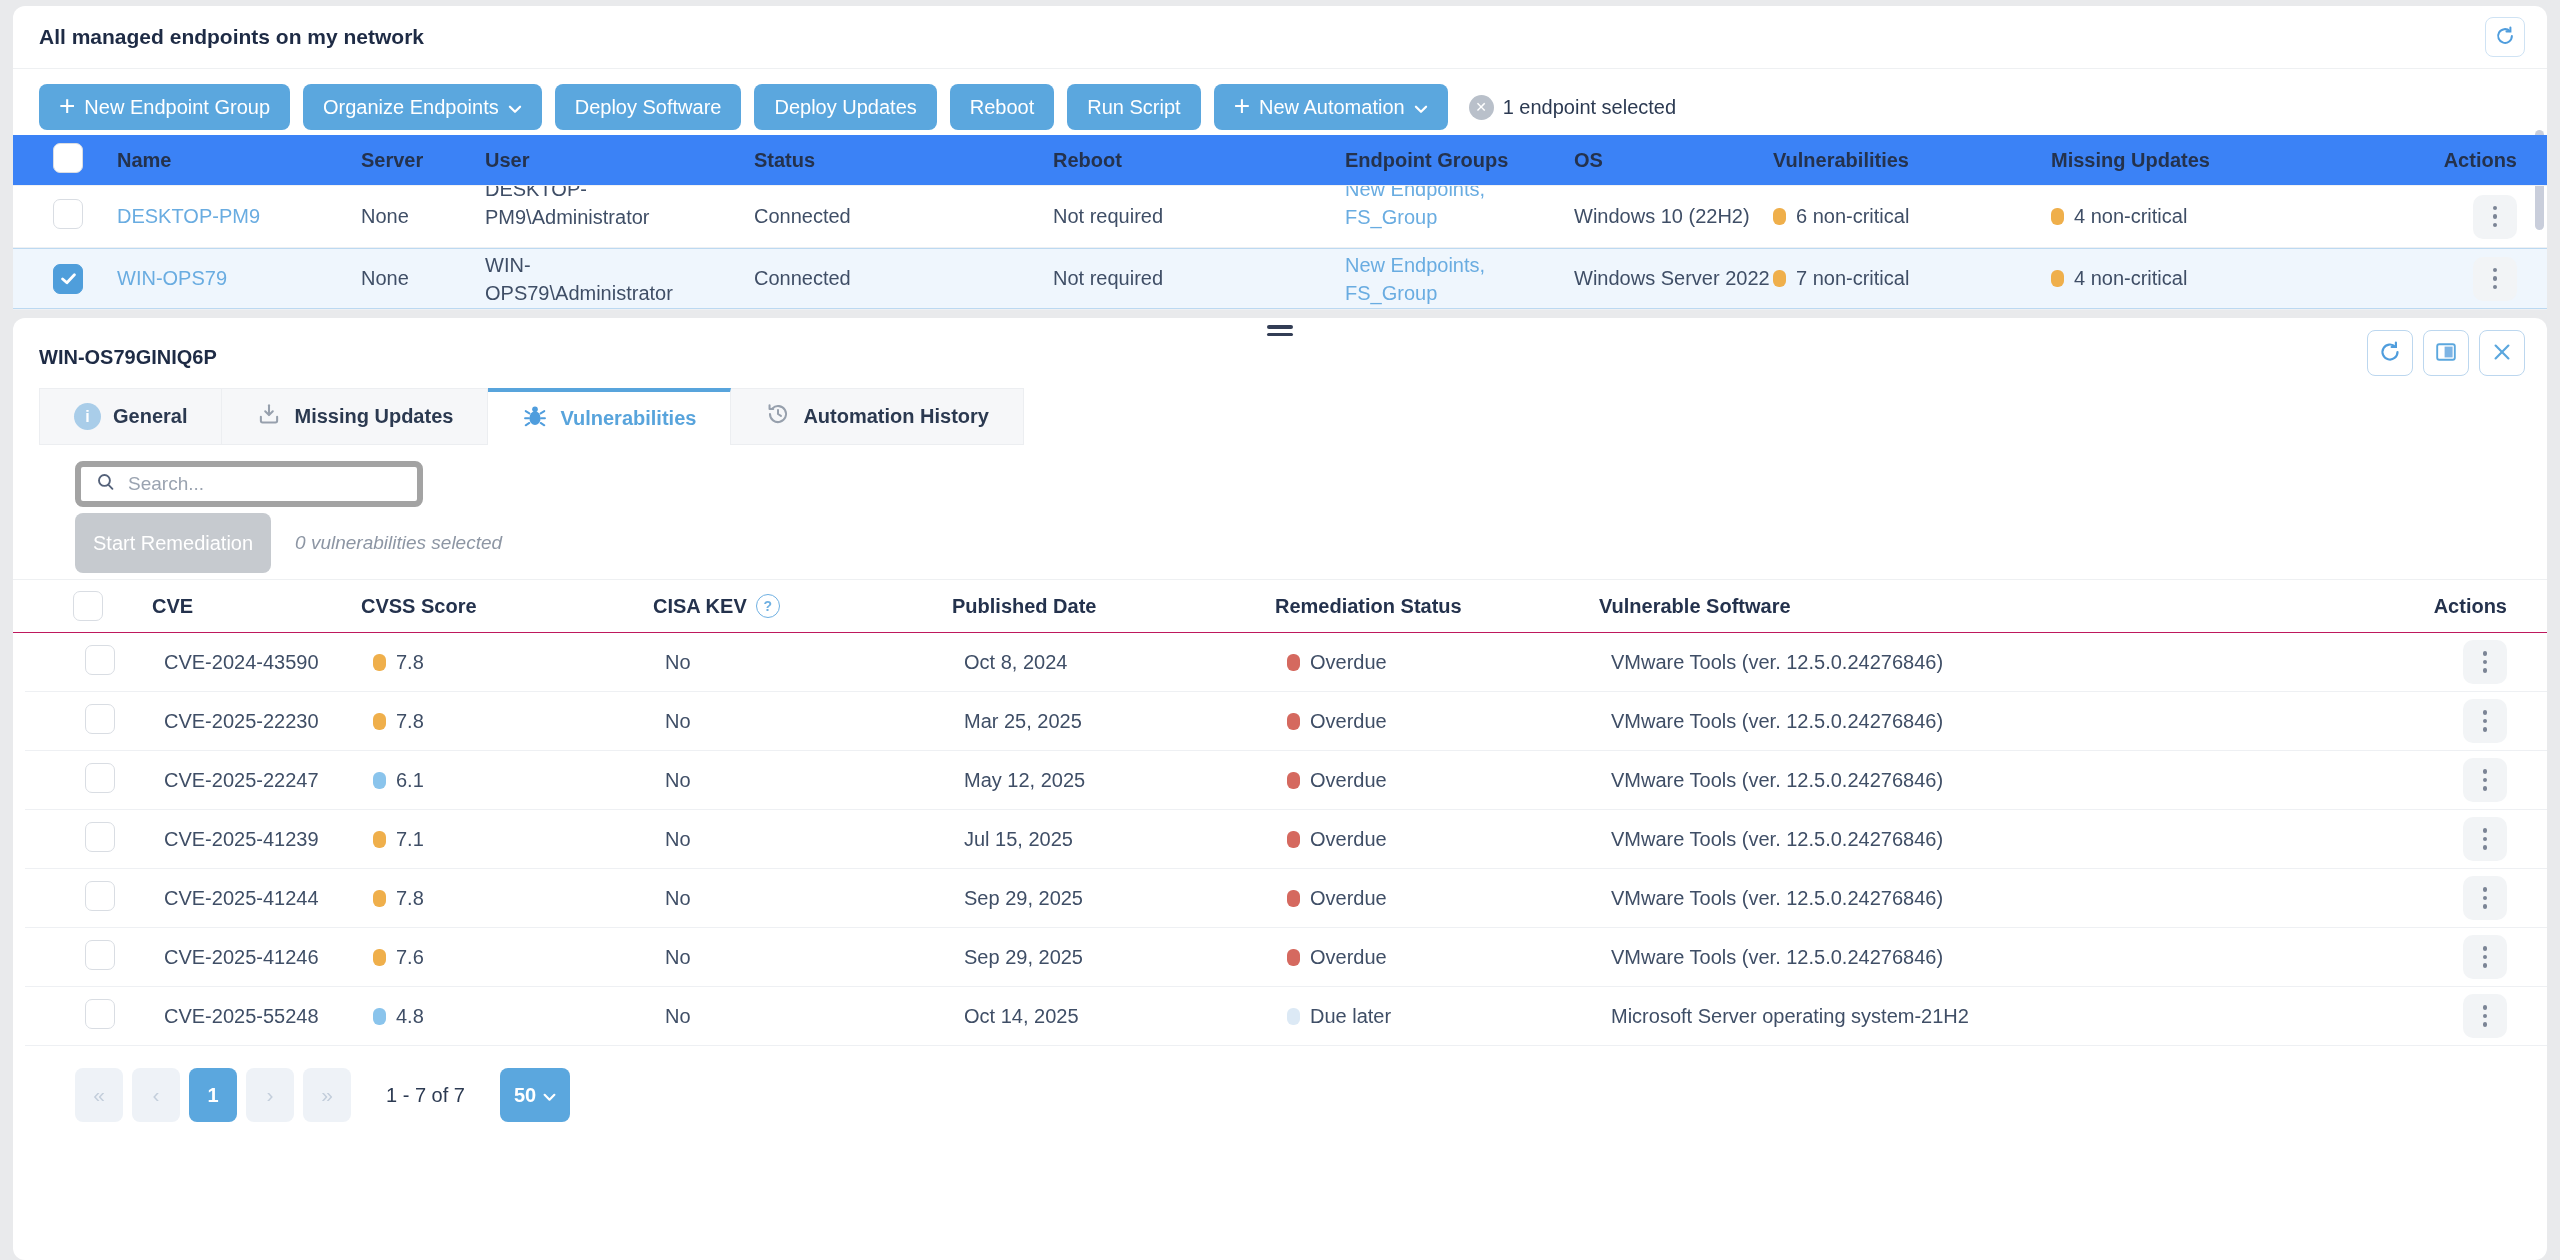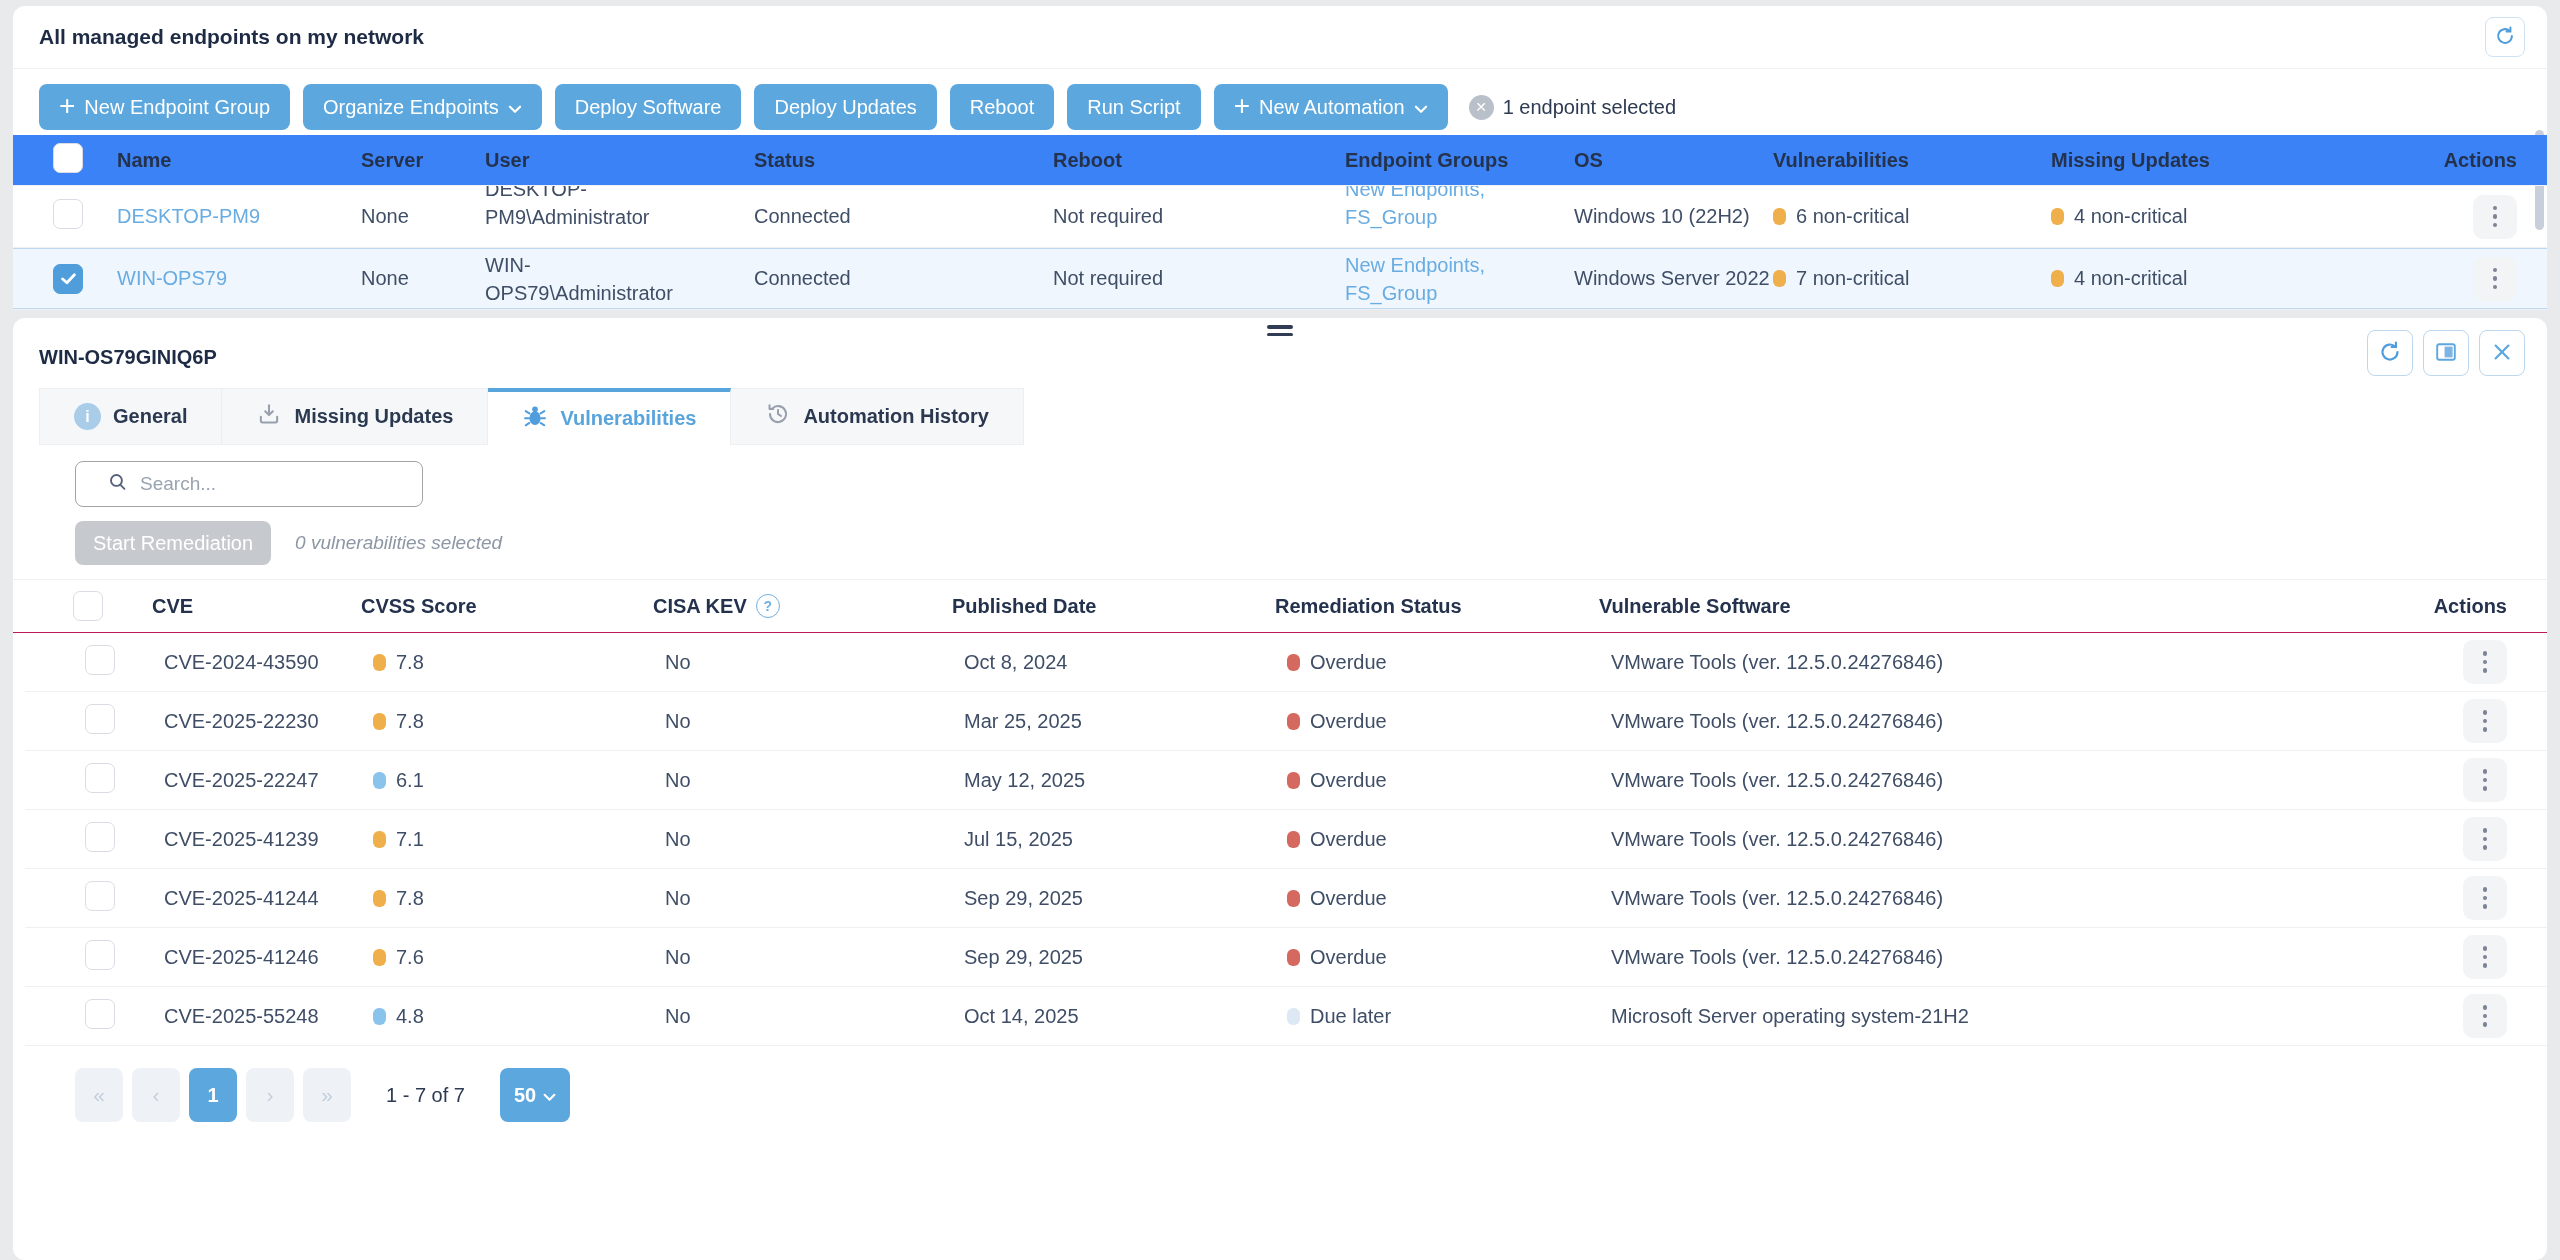--- a/index.html
+++ b/index.html
@@ -66,27 +66,27 @@
 
   .tabs{display:flex;margin:8px 26px 0;}
   .tab{height:57px;display:flex;align-items:center;gap:12px;padding:0 34px;background:#f6f7f9;
     border:1px solid #eceef1;border-left:none;font-weight:700;color:#2b3950;cursor:pointer;box-sizing:border-box;white-space:nowrap;}
   .tab:first-child{border-left:1px solid #eceef1;}
   .tab.active{background:#fff;border-top:4px solid #58a4dc;border-bottom:none;color:#58a4dc;}
   .info-ico{width:27px;height:27px;border-radius:50%;background:#a9cde9;color:#fff;font-size:16px;font-weight:700;
     display:inline-flex;align-items:center;justify-content:center;font-style:normal;}
 
   .search-row{margin:16px 0 0 62px;}
-  .search-box{width:348px;height:46px;border:1px solid #a3a3a3;border-radius:8px;display:flex;align-items:center;
-    padding:0 31px;box-sizing:border-box;gap:10px;background:#fff;}
+  .search-box{width:348px;height:46px;border:6px solid #a3a3a3;border-radius:8px;display:flex;align-items:center;
+    padding:0 14px;box-sizing:border-box;gap:10px;background:#fff;}
   .search-input{border:none;outline:none;flex:1;font-size:19px;font-family:inherit;color:#3f4e66;background:transparent;}
   .search-input::placeholder{color:#9aa3b0;}
 
   .remediation-row{margin:14px 0 0 62px;display:flex;align-items:center;gap:24px;height:44px;}
-  .btn-disabled{background:#c6cacf;color:#fff;border:none;border-radius:8px;height:44px;padding:0 18px;
+  .btn-disabled{background:#c6cacf;color:#fff;border:none;border-radius:8px;height:60px;padding:0 18px;
     font-size:20px;font-family:inherit;cursor:not-allowed;}
   .muted{color:#8d96a4;font-size:19px;font-style:italic;}
 
   .vuln-table{margin-top:14px;border-top:1px solid #eef0f2;}
   .vuln-grid{display:grid;align-items:center;padding:0 40px 0 60px;
     grid-template-columns:79px 209px 292px 299px 323px 324px 1fr 80px;}
   .vuln-head{height:52px;font-weight:700;color:#24324d;border-bottom:1px solid #be185d;}
   .vuln-head .cell{white-space:nowrap;display:flex;align-items:center;}
   .vuln-row{height:58px;border-bottom:1px solid #eef0f3;margin-left:12px;}
   .qmark{width:24px;height:24px;border-radius:50%;border:1.6px solid #6fb0e2;color:#6fb0e2;font-size:14px;font-weight:700;

